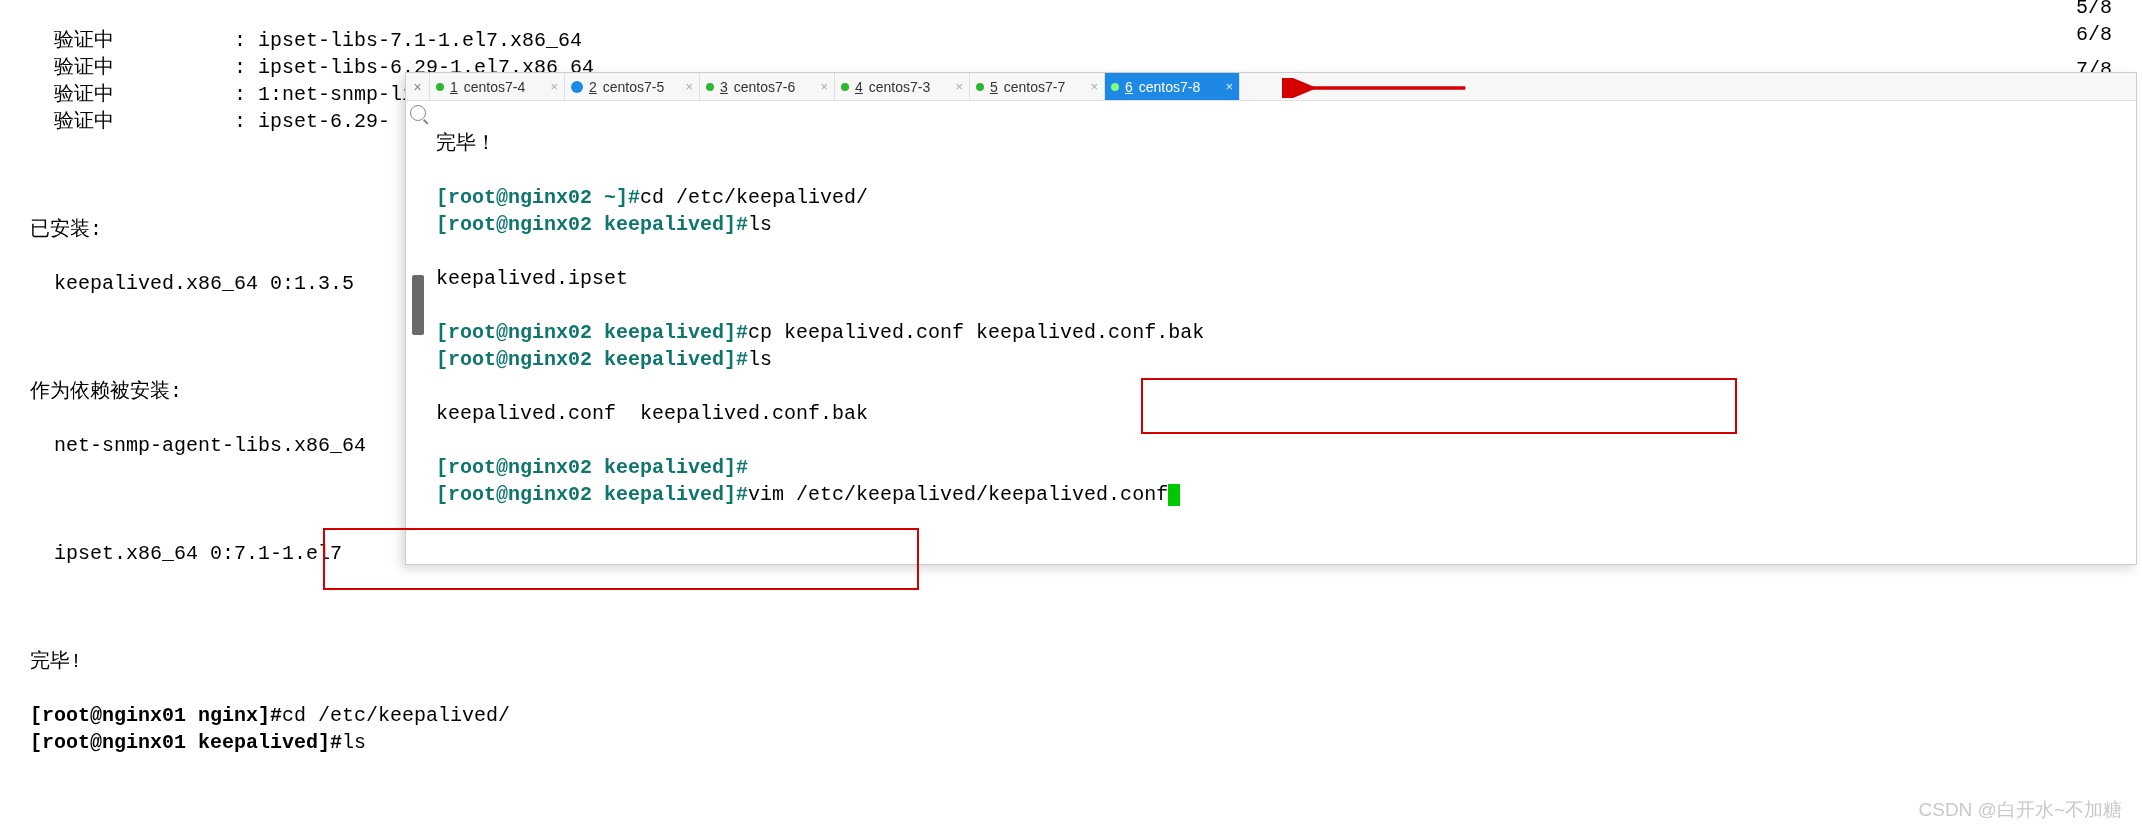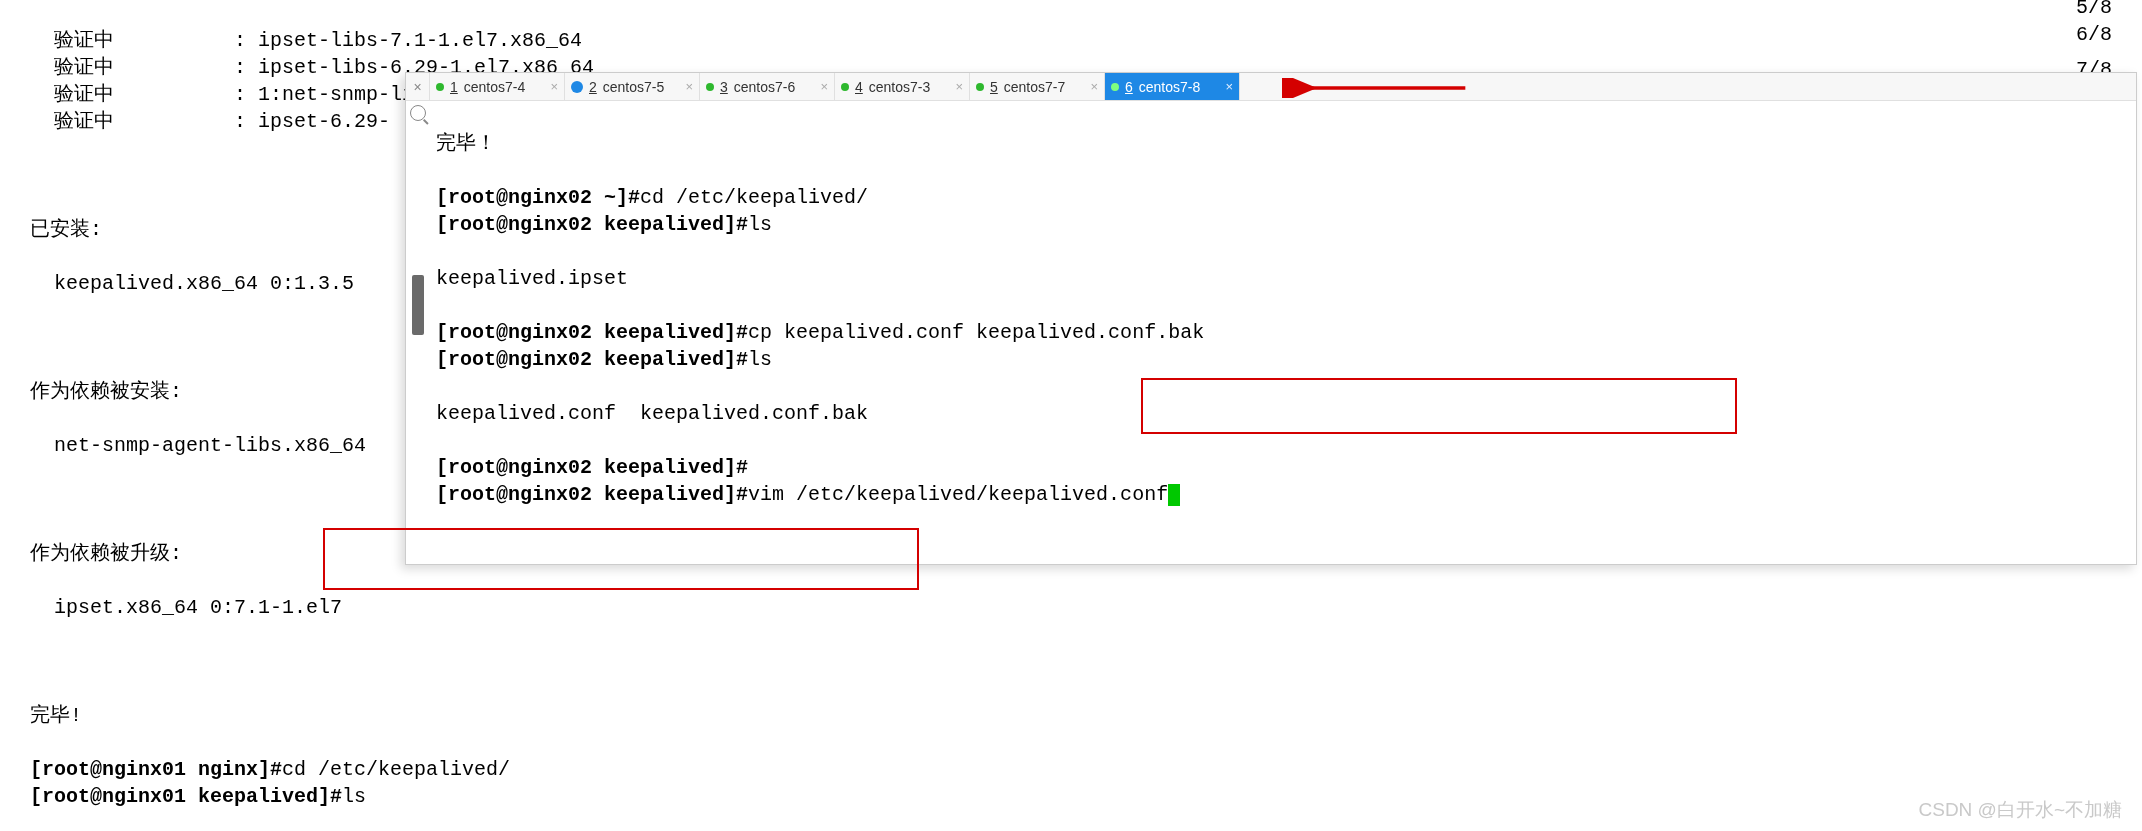--- a/index.html
+++ b/index.html
@@ -102,21 +102,21 @@
     right:-4px;bottom:-2px;transform:rotate(45deg);
   }
   .scroll-chunk {
     width:12px;height:60px;background:#6a6a6a;border-radius:2px;margin-top:150px;
   }
   .term2 {
     padding:2px 6px;
     line-height:27px;
     white-space:pre;
   }
-  .blue { color:#000000; font-weight:bold;font-family:Liberation Mono, monospace; }
+  .blue { color:#0f766e; font-weight:bold;font-family:Liberation Mono, monospace; }
   .red-box-1 {
     position:absolute;
     border:2px solid #d40000;
     left:735px; top:305px;
     width:596px; height:56px;
     pointer-events:none;
   }
   .red-box-2 {
     position:absolute;
     border:2px solid #d40000;
@@ -149,21 +149,20 @@
 
 <div class="bg-terminal">
 <div id="bg-pkg-lines"><div>  验证中          : ipset-libs-7.1-1.el7.x86_64</div><div>  验证中          : ipset-libs-6.29-1.el7.x86_64</div><div>  验证中          : 1:net-snmp-libs-5.7.2-28.el7.x86_64</div><div>  验证中          : ipset-6.29-</div></div>
 <div>&nbsp;</div>
 <div>已安装:</div>
 <div>  keepalived.x86_64 0:1.3.5</div>
 <div>&nbsp;</div>
 <div>作为依赖被安装:</div>
 <div>  net-snmp-agent-libs.x86_64</div>
 <div>&nbsp;</div>
-<div>作为依赖被升级:</div>
 <div>  ipset.x86_64 0:7.1-1.el7</div>
 <div>&nbsp;</div>
 <div>完毕!</div>
 <div id="bg-prompts1"><div><span class="bold">[root@nginx01 nginx]#</span><span>cd /etc/keepalived/</span></div><div><span class="bold">[root@nginx01 keepalived]#</span><span>ls</span></div></div>
 
 
 </div>
 
 <div id="frac-col">
     <div class="frac" style="top: -4px;">5/8</div>

